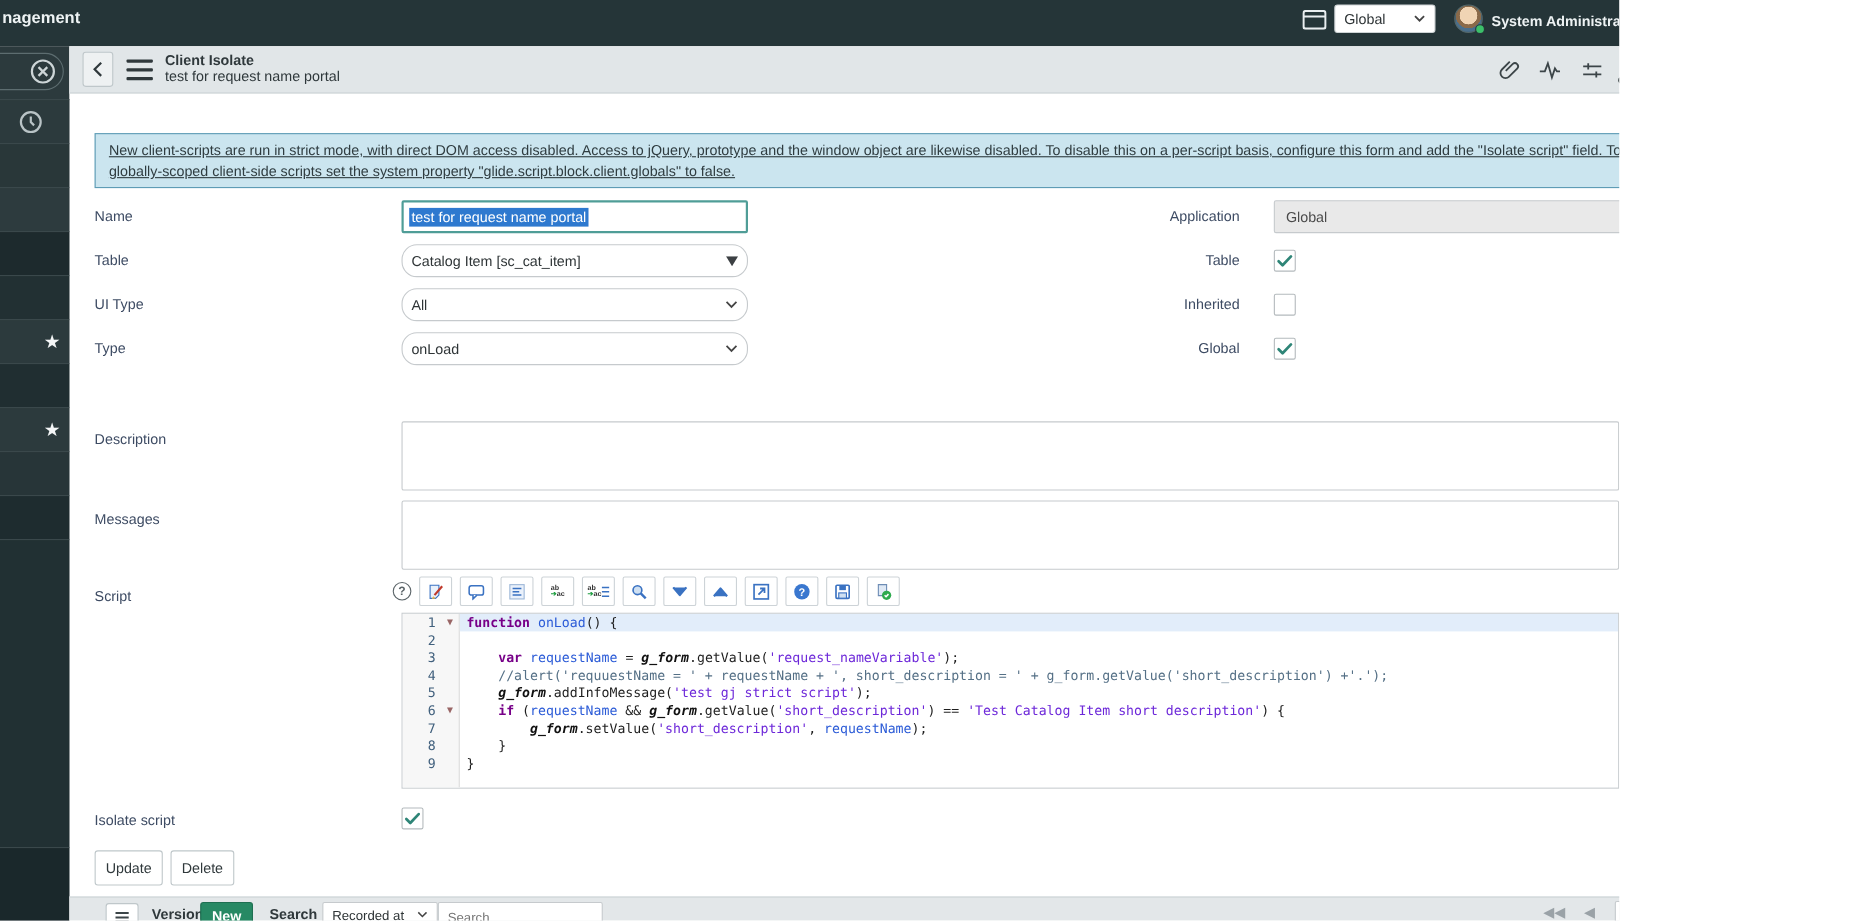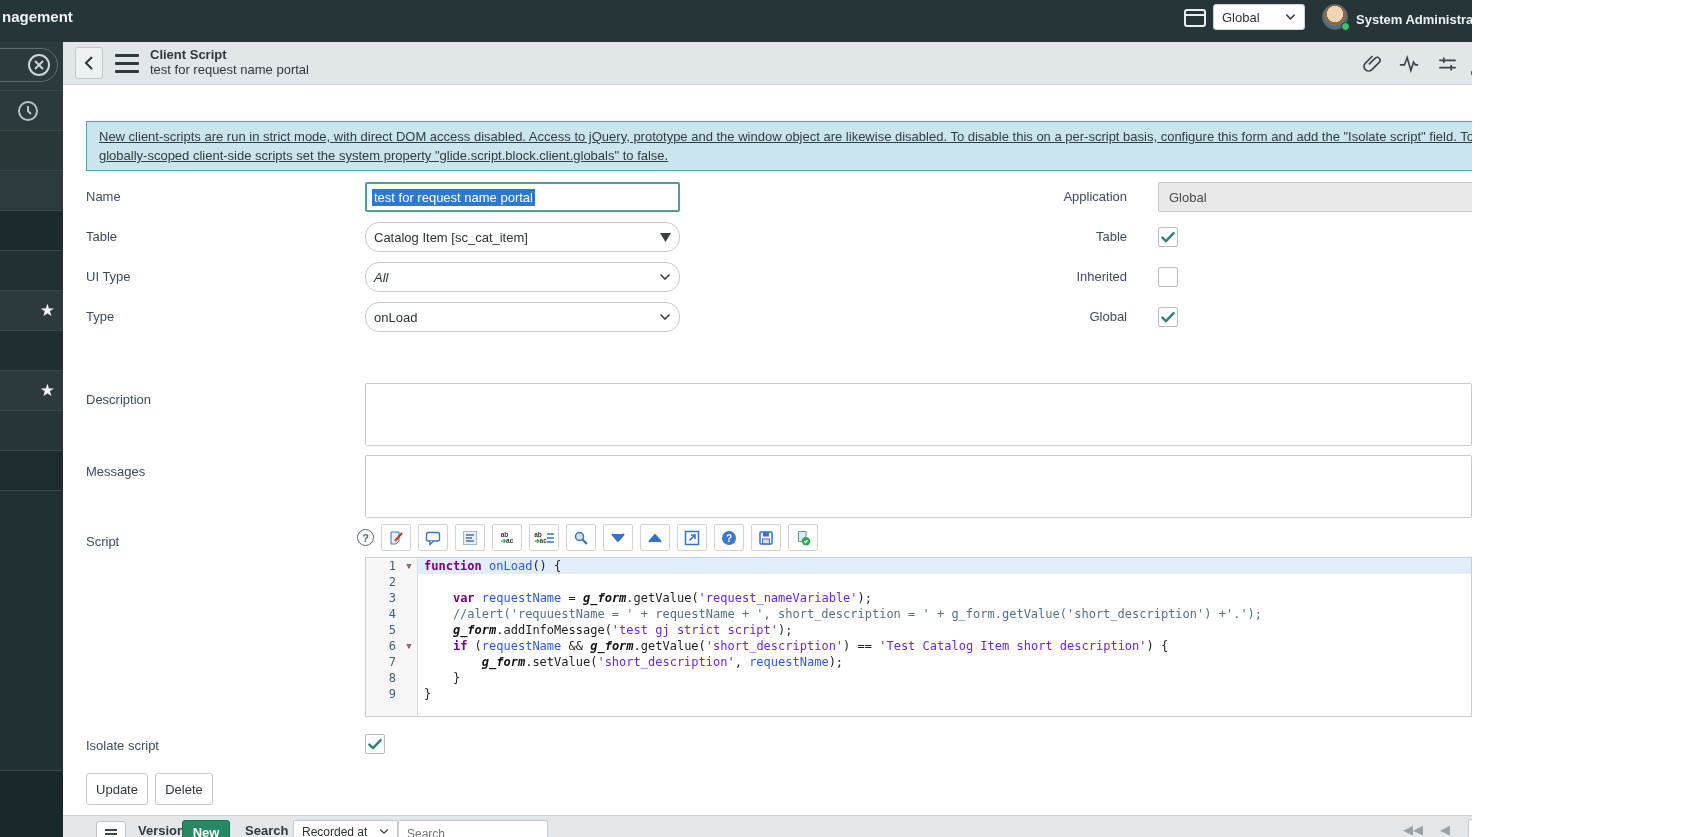--- a/index.html
+++ b/index.html
@@ -181,21 +181,21 @@
     <button class="abs btn back-btn">
       <svg width="10" height="16" viewBox="0 0 10 16">
           <path d="M8 2L2 8l6 6" fill="none" stroke="#2f383b" stroke-width="2"></path>
         </svg>
     </button>
     <div class="abs burger">
         <i></i>
         <i></i>
         <i></i>
       </div>
-    <div class="abs fh-title">Client Script</div>
+    <div class="abs fh-title">Client Isolate</div>
     <div class="abs fh-sub">test for request name portal</div>
 
     <div class="abs hicon" style="left:1297px;">
       <svg width="22" height="22" viewBox="0 0 24 24">
           <path d="M7.5 12.5l7-7a3.2 3.2 0 0 1 4.5 4.5l-8.2 8.2a5 5 0 0 1-7.1-7.1l7.8-7.8" fill="none" stroke="#3c4548" stroke-width="1.8"></path>
         </svg>
     </div>
     <div class="abs hicon" style="left:1333px;">
       <svg width="24" height="22" viewBox="0 0 24 24">
           <path d="M2 13h5l3-8 4 14 3-9 2 3h3" fill="none" stroke="#3c4548" stroke-width="1.8"></path>
@@ -237,21 +237,21 @@
 
   <div class="abs flabel" style="top:229px;">Table</div>
   <div class="abs field" style="top:222px;">
     <span>Catalog Item [sc_cat_item]</span>
     <svg width="11" height="9" viewBox="0 0 11 9">
         <path d="M0 0h11L5.5 9z" fill="#3c4043"></path>
       </svg>
   </div>
 
   <div class="abs flabel" style="top:269px;">UI Type</div>
-  <div class="abs field" style="top:262px;font-style:italic;">
+  <div class="abs field" style="top:262px;">
     <span>All</span>
     <svg width="12" height="8" viewBox="0 0 12 8">
         <path d="M1.5 1.5L6 6l4.5-4.5" stroke="#444" stroke-width="1.6" fill="none"></path>
       </svg>
   </div>
 
   <div class="abs flabel" style="top:309px;">Type</div>
   <div class="abs field" style="top:302px;">
     <span>onLoad</span>
     <svg width="12" height="8" viewBox="0 0 12 8">

